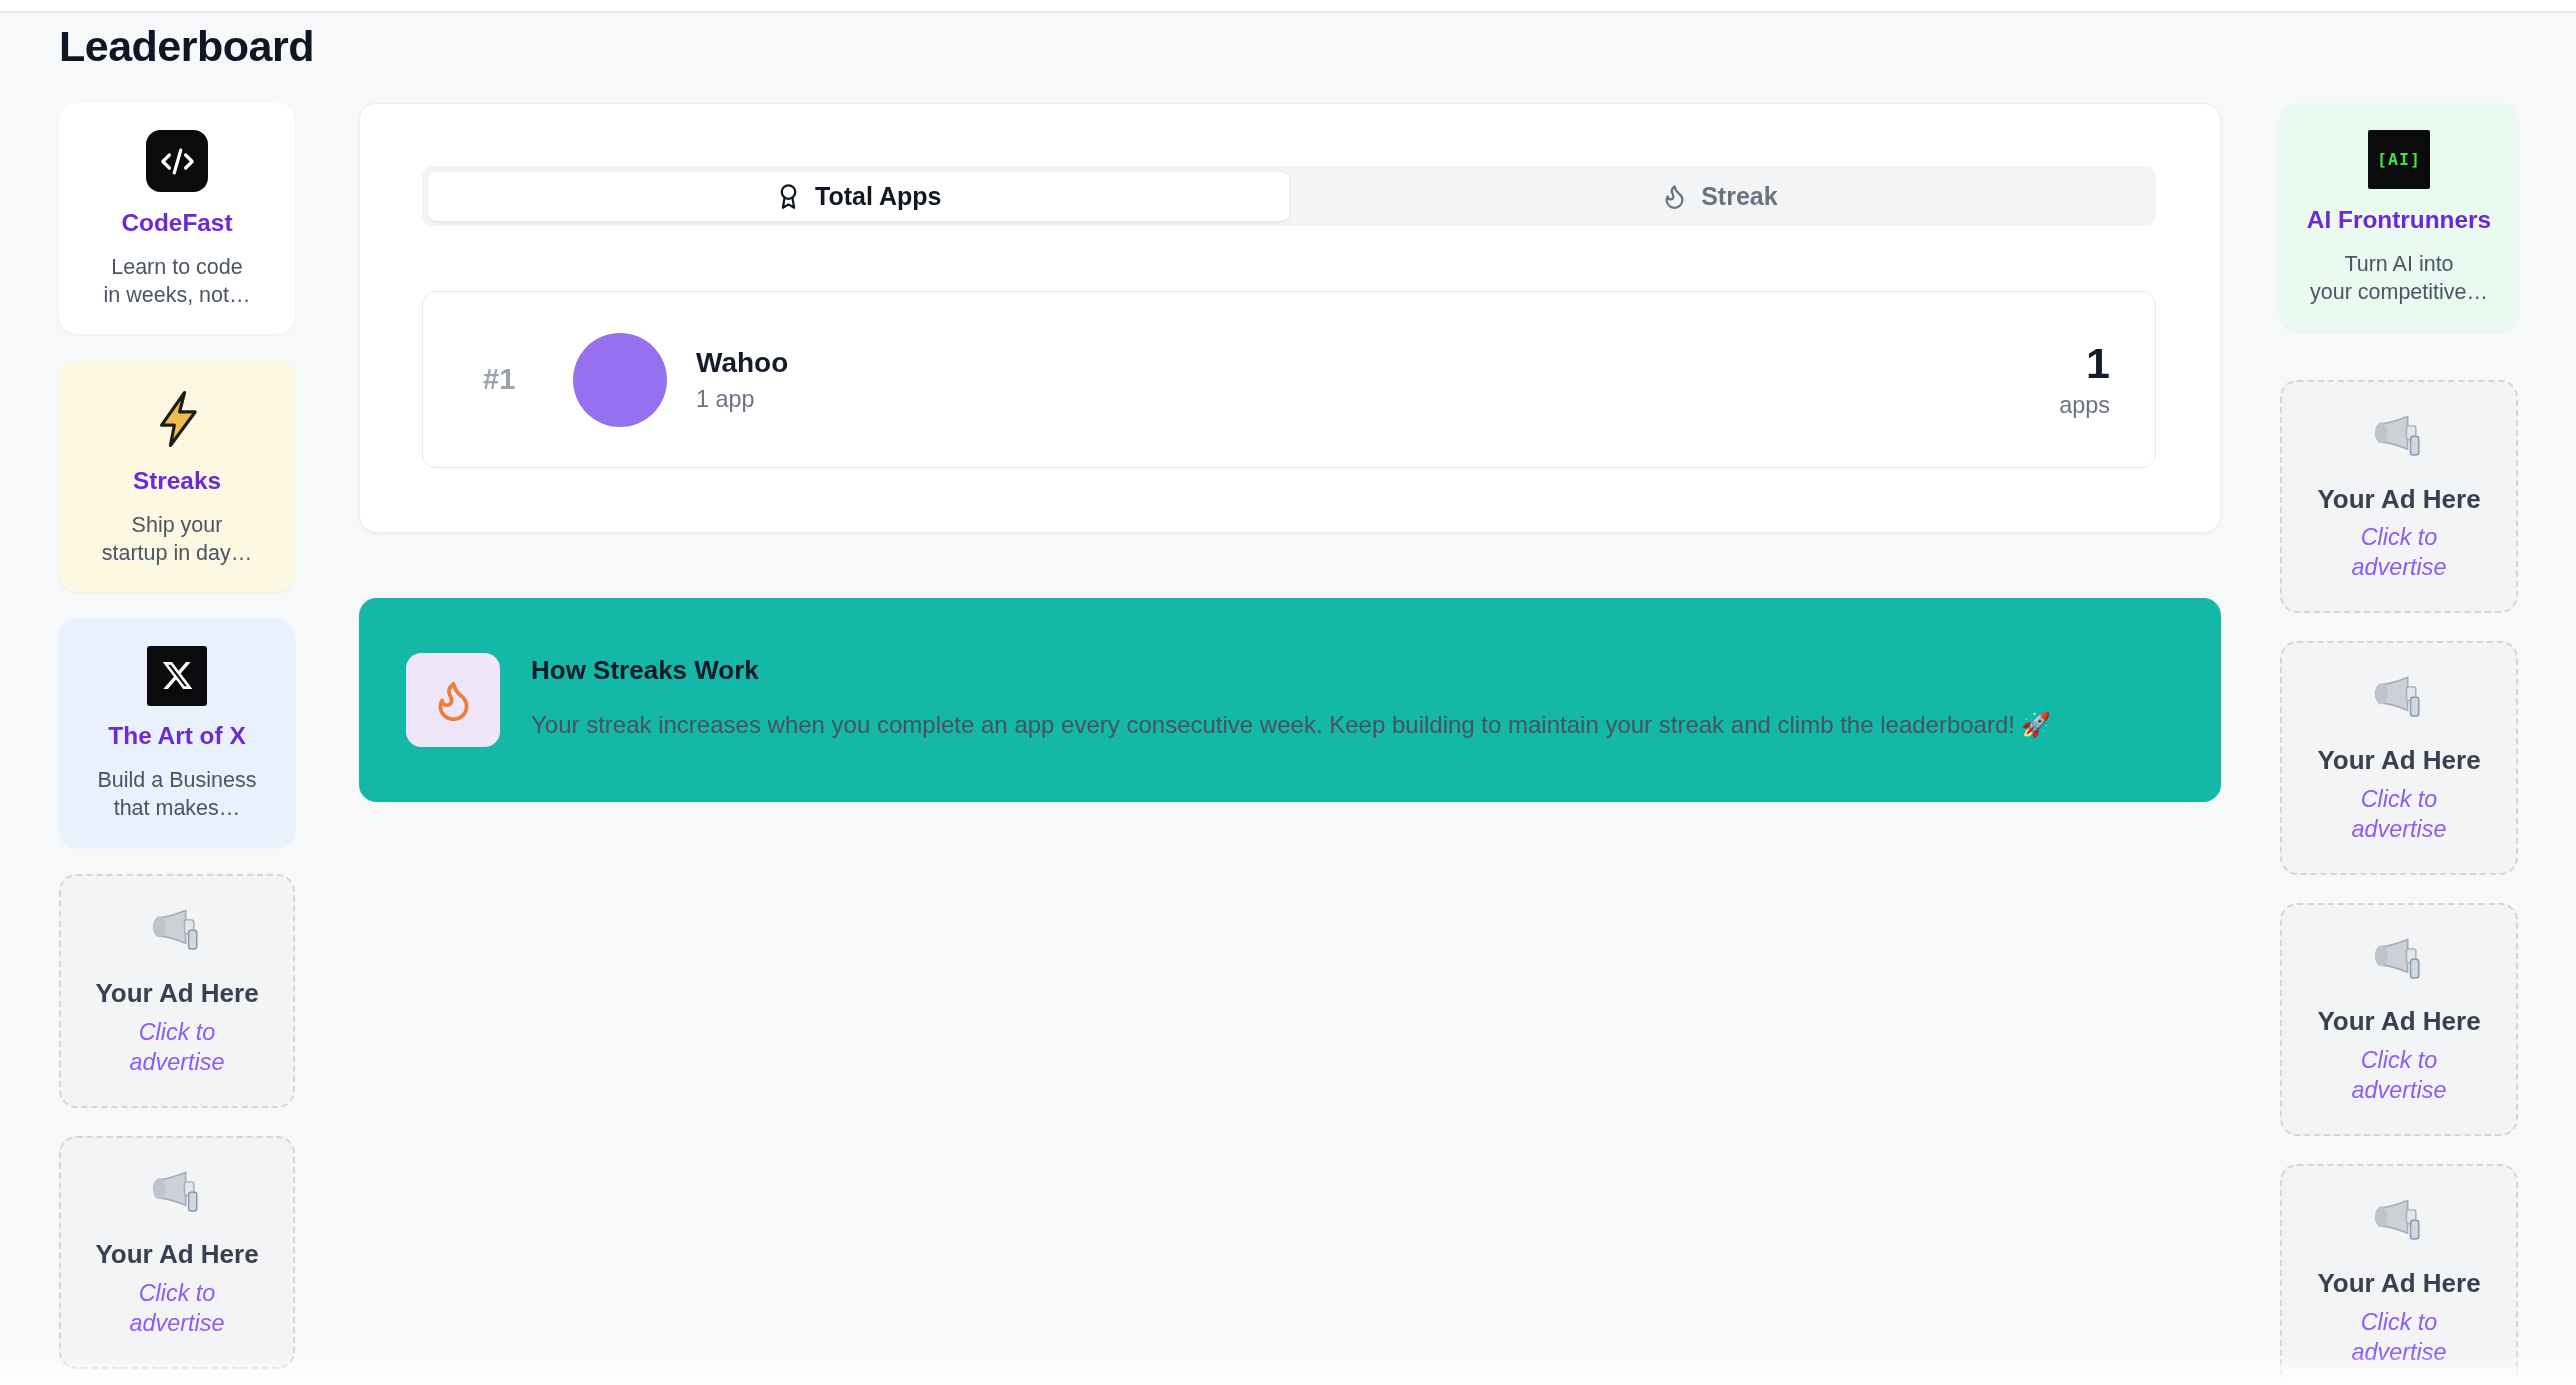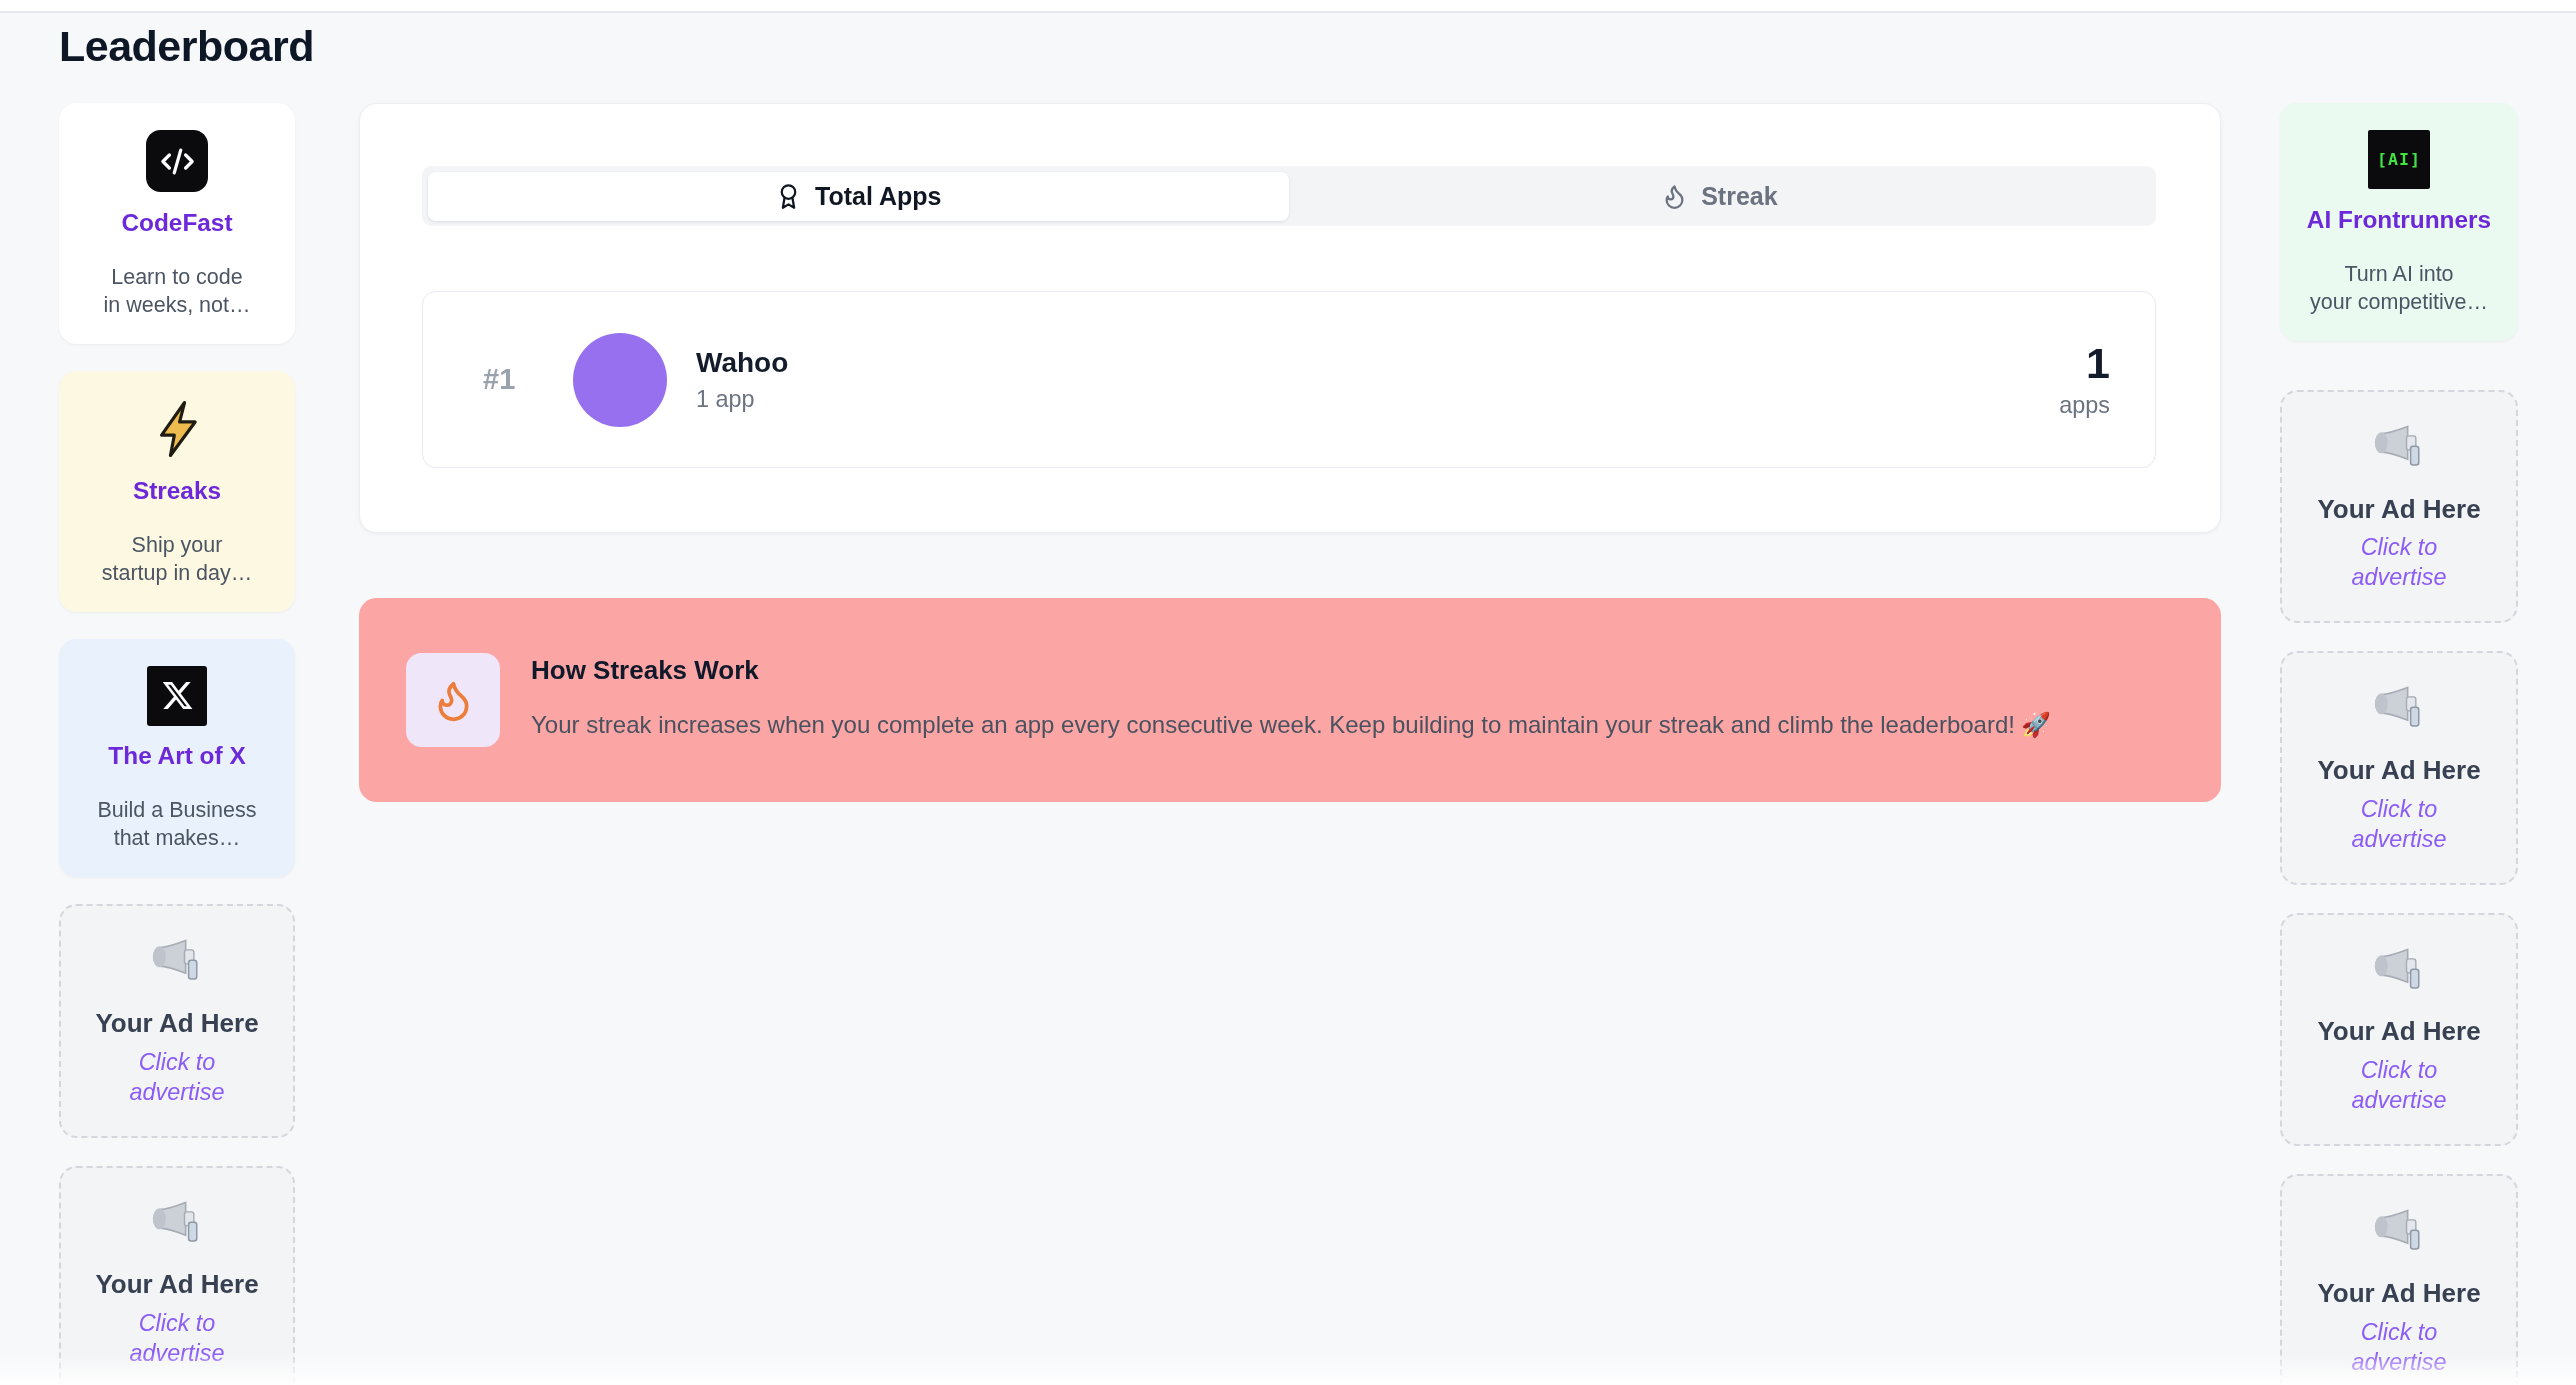--- a/index.html
+++ b/index.html
@@ -43,21 +43,21 @@
   .sponsor-icon-box.square { border-radius:2.9px; width:60px; height:60px; }
   .sponsor-icon-box.wide { width:62px; height:59px; border-radius:2px; }
   .ai-badge-text {
     font-family:"DejaVu Sans Mono","Liberation Mono",monospace;
     font-size:16.6px; font-weight:bold; color:#41e441; letter-spacing:1px;
   }
   .sponsor-name {
     margin-top:15.6px; font-size:24.4px; font-weight:800; color:#6d28d9; line-height:30px;
   }
   .sponsor-desc {
-    margin:25px auto 0; font-size:21.5px; color:#4b5563; line-height:28px;
+    margin:15px auto 0; font-size:21.5px; color:#4b5563; line-height:28px;
     max-width:195px; text-wrap:balance;
   }
   .ad-card {
     border-radius:17.6px;
     border:2.9px dashed #d3d7dd;
     background:#f3f4f6;
     padding:31px 15.6px 29px;
     text-align:center;
     margin-bottom:28px;
     cursor:pointer;
@@ -105,21 +105,21 @@
   .lb-who { margin-left:29px; }
   .lb-name { font-size:28px; font-weight:800; color:#141c2b; }
   .lb-sub  { margin-top:7.8px; font-size:23.4px; color:#6b7280; }
   .lb-spacer { flex:1; }
   .lb-score { text-align:right; }
   .lb-num  { font-size:43px; font-weight:800; color:#141c2b; line-height:45px; }
   .lb-unit { margin-top:5.9px; font-size:23.4px; color:#6b7280; }
 
   .info-card {
     margin-top:65px;
-    background:#fca5a5;
+    background:#14b8a6;
     border-radius:17.6px;
     padding:55px 88px 55px 47px;
     display:flex; gap:31px; align-items:flex-start;
   }
   .info-icon-box {
     width:94px; height:94px; flex:none;
     background:#f0e6fa; border-radius:15.6px;
     display:flex; align-items:center; justify-content:center;
   }
   .info-title { font-size:26px; font-weight:800; color:#10192a; margin-top:2px; }

